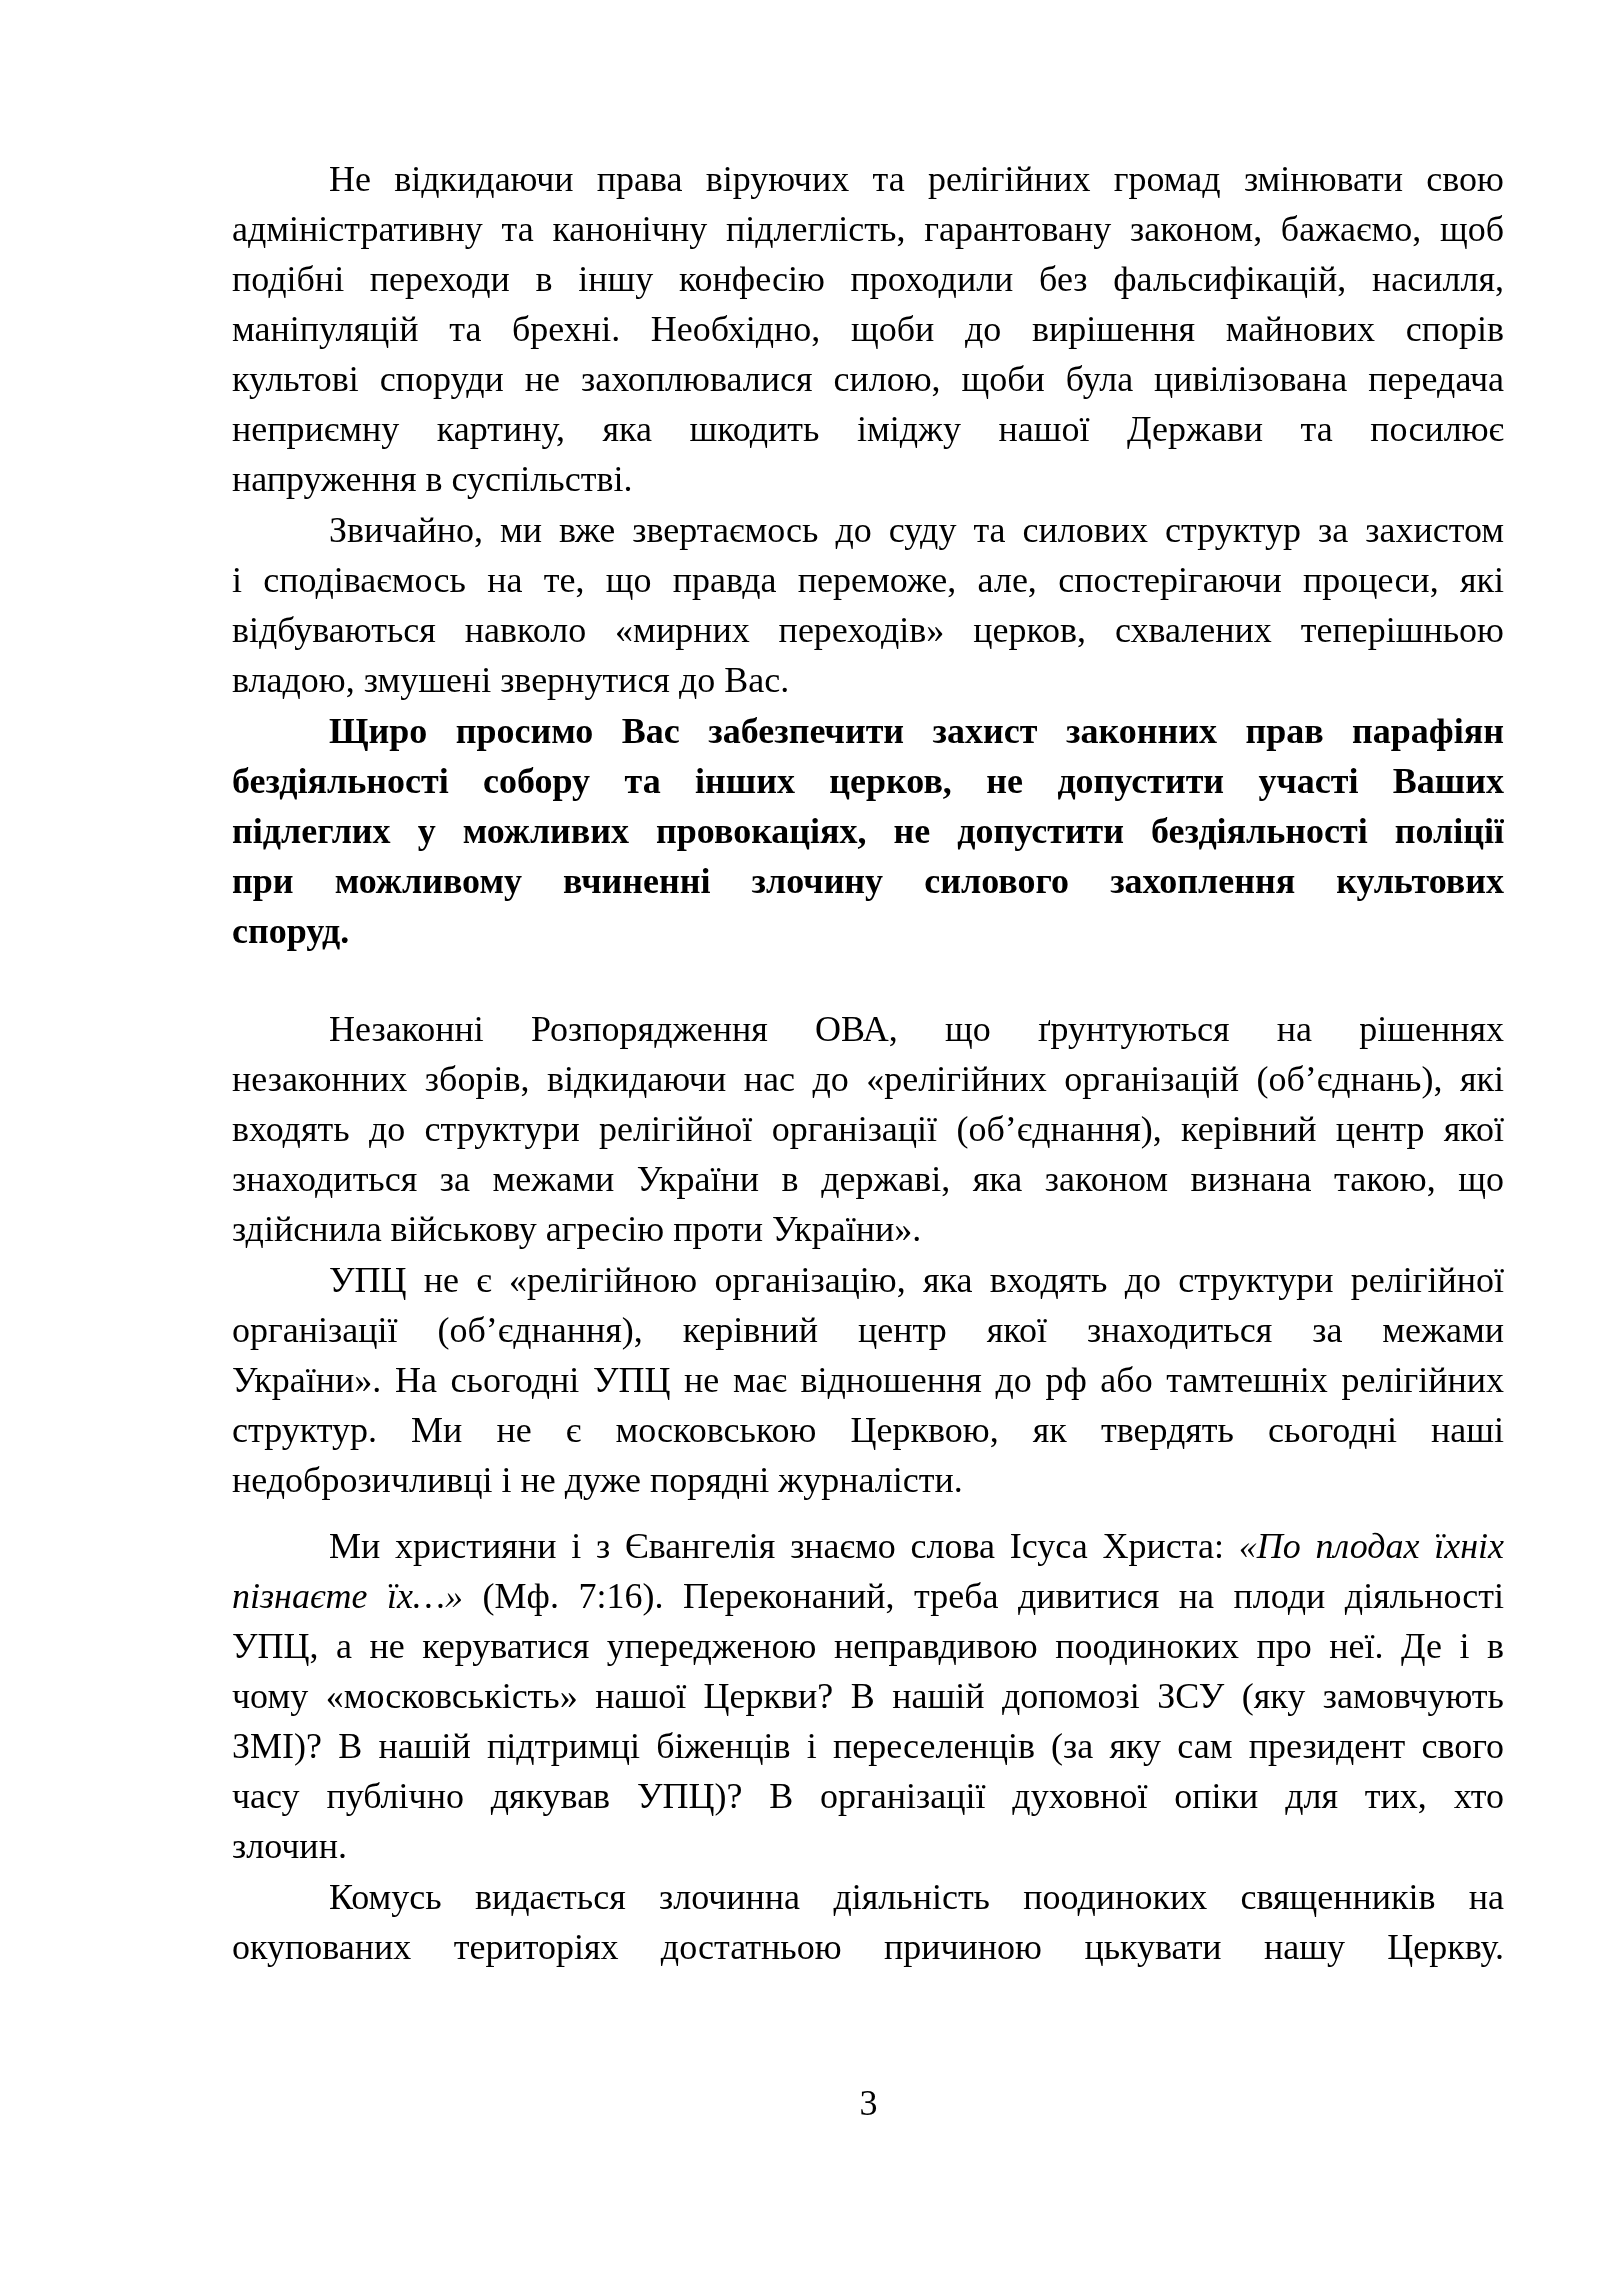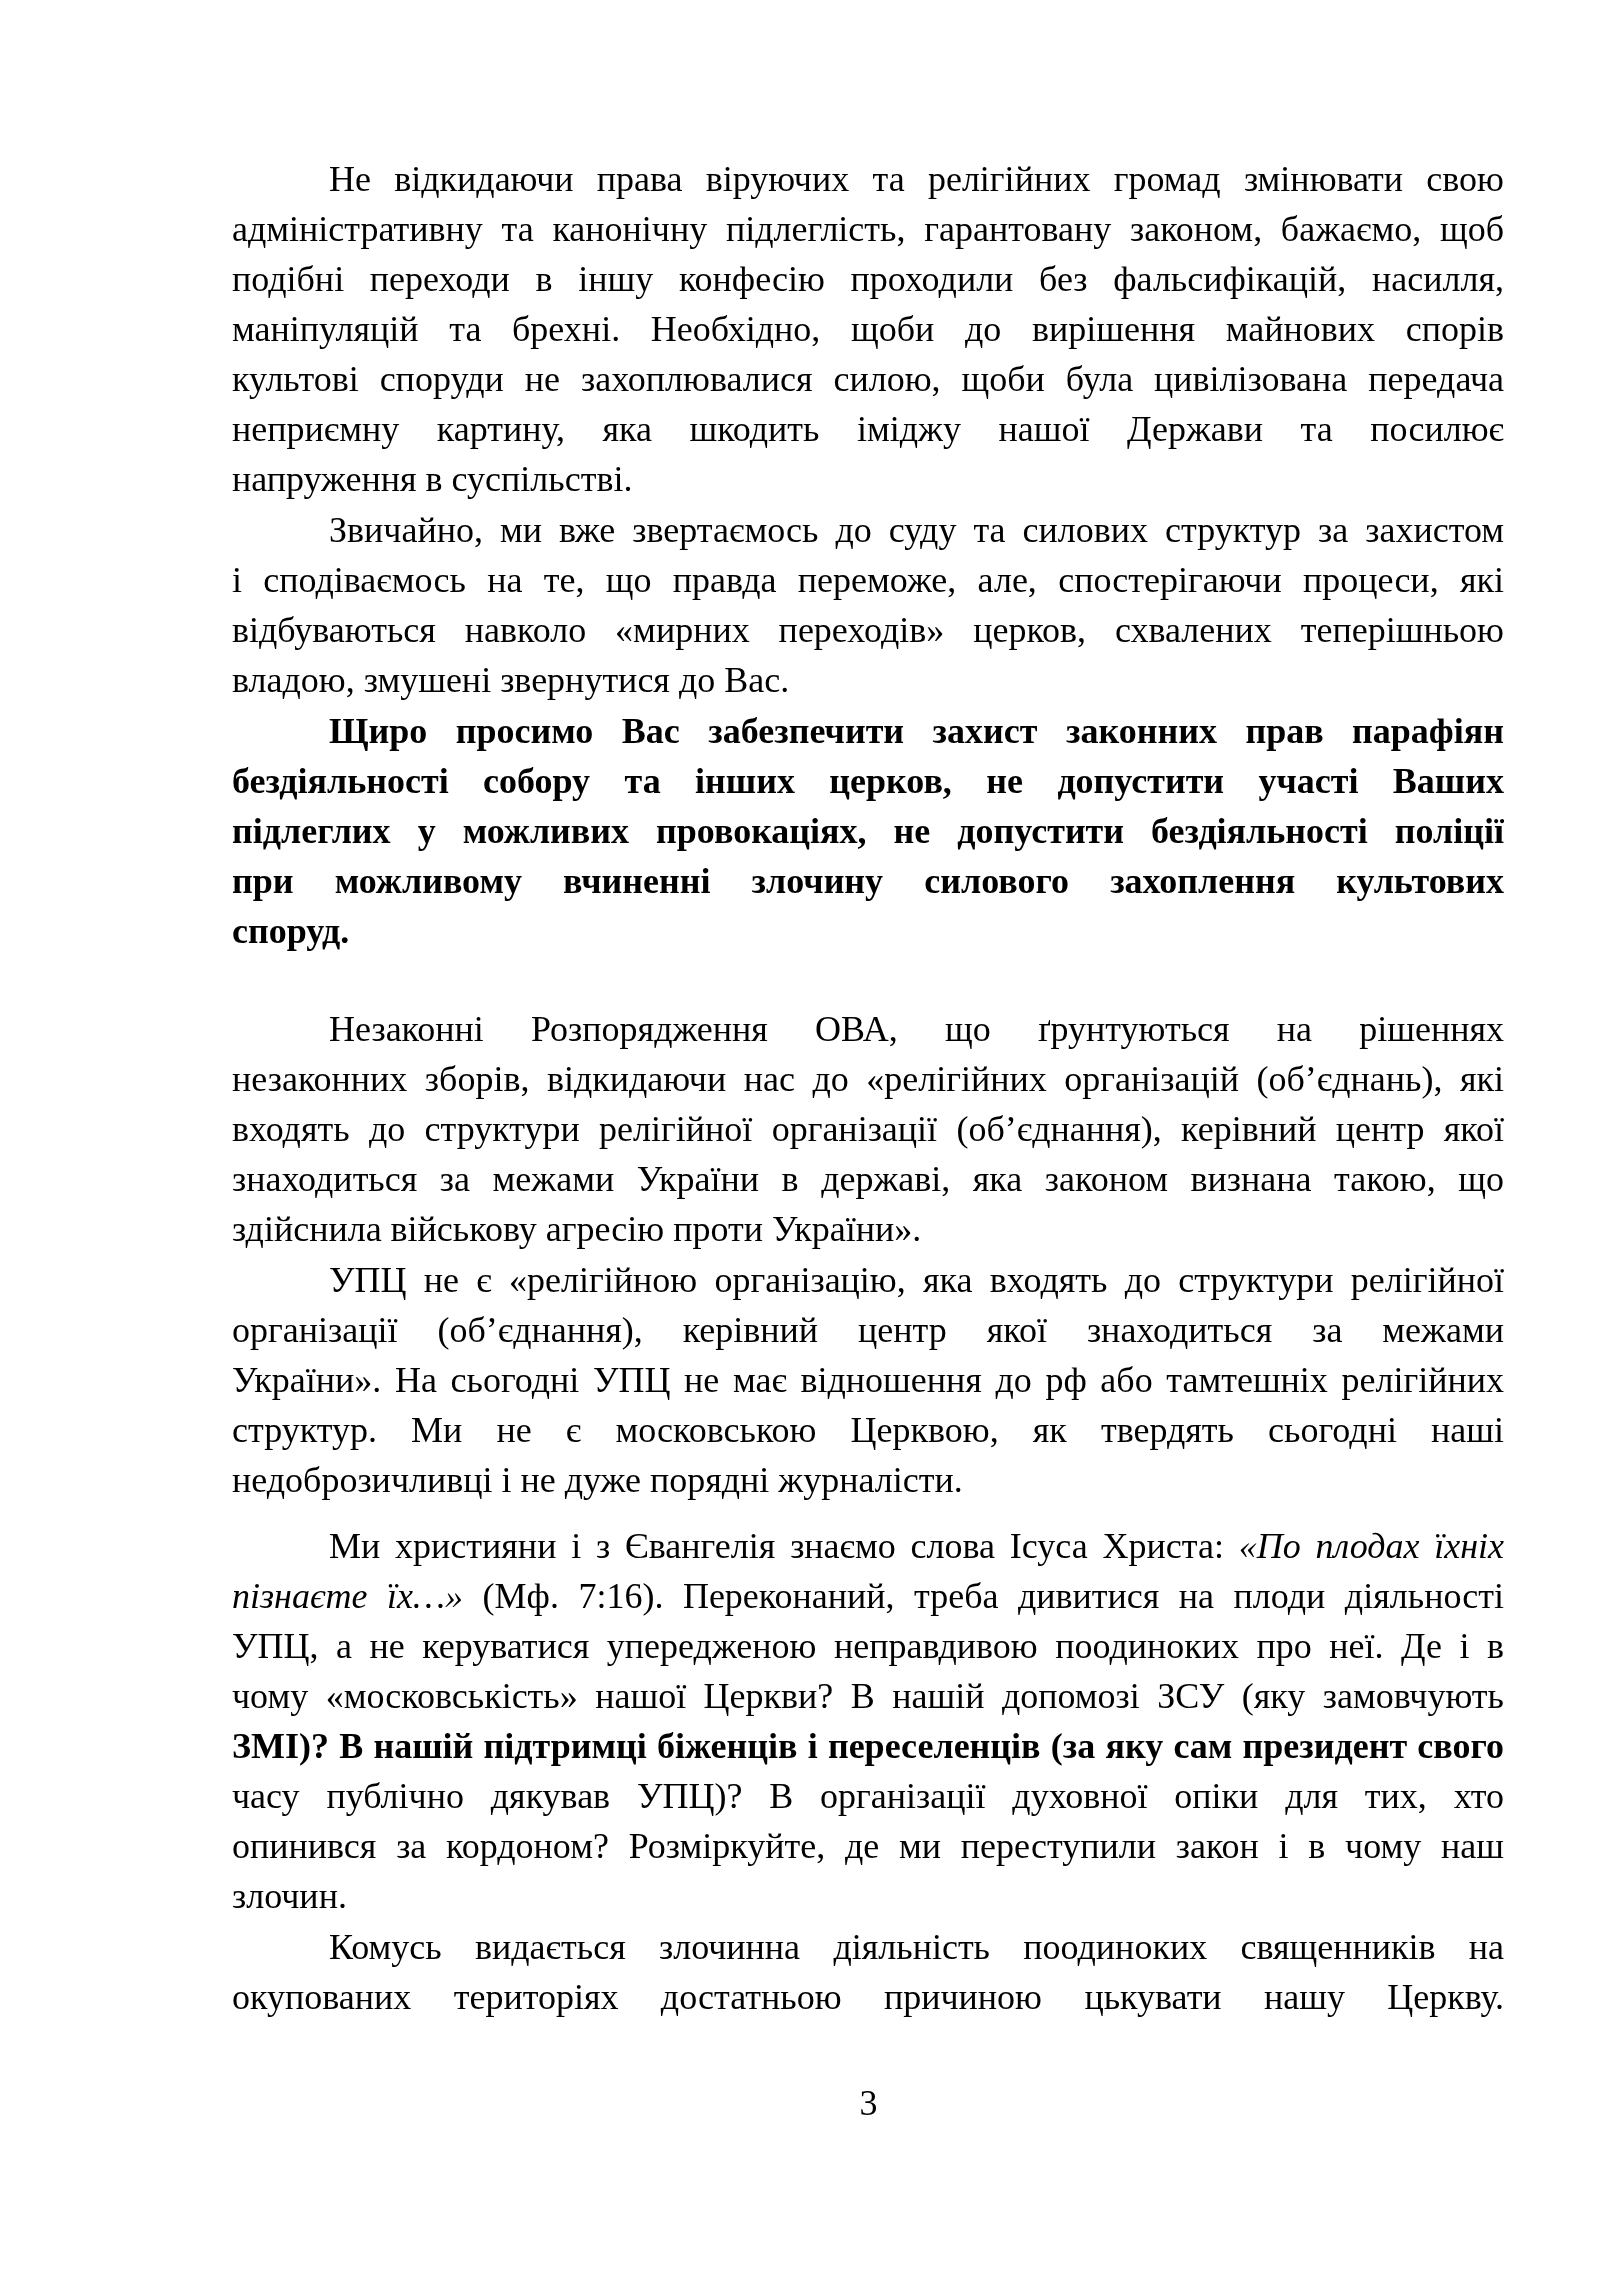--- a/index.html
+++ b/index.html
@@ -117,23 +117,22 @@
       <span class="line" style="white-space: normal; overflow: hidden;">України». На сьогодні УПЦ не має відношення до рф або тамтешніх релігійних</span>
       <span class="line" style="white-space: normal; overflow: hidden;">структур. Ми не є московською Церквою, як твердять сьогодні наші</span>
       <span class="line last" style="white-space: normal; overflow: hidden;">недоброзичливці і не дуже порядні журналісти.</span>
     </p>
 
     <p class="para">
       <span class="line indent" style="white-space: normal; overflow: hidden; margin-top: 16px;"><span>Ми християни і з Євангелія знаємо слова Ісуса Христа: </span><span class="italic">«По плодах їхніх</span></span>
       <span class="line" style="white-space: normal; overflow: hidden;"><span class="italic">пізнаєте їх…»</span><span> (Мф. 7:16). Переконаний, треба дивитися на плоди діяльності</span></span>
       <span class="line" style="white-space: normal; overflow: hidden;">УПЦ, а не керуватися упередженою неправдивою поодиноких про неї. Де і в</span>
       <span class="line" style="white-space: normal; overflow: hidden;">чому «московськість» нашої Церкви? В нашій допомозі ЗСУ (яку замовчують</span>
-      <span class="line" style="white-space: normal; overflow: hidden; font-weight: bold;">ЗМІ)? В нашій підтримці біженців і переселенців (за яку сам президент свого</span>
+      <span class="line" style="white-space: normal; overflow: hidden;">ЗМІ)? В нашій підтримці біженців і переселенців (за яку сам президент свого</span>
       <span class="line" style="white-space: normal; overflow: hidden;">часу публічно дякував УПЦ)? В організації духовної опіки для тих, хто</span>
-      <span class="line" style="white-space: normal; overflow: hidden;">опинився за кордоном? Розміркуйте, де ми переступили закон і в чому наш</span>
       <span class="line last" style="white-space: normal; overflow: hidden;">злочин.</span>
     </p>
 
     <p class="para">
       <span class="line indent" style="white-space: normal; overflow: hidden;">Комусь видається злочинна діяльність поодиноких священників на</span>
       <span class="line" style="white-space: normal; overflow: hidden;">окупованих територіях достатньою причиною цькувати нашу Церкву.</span>
     </p>
 
   </div>
 

